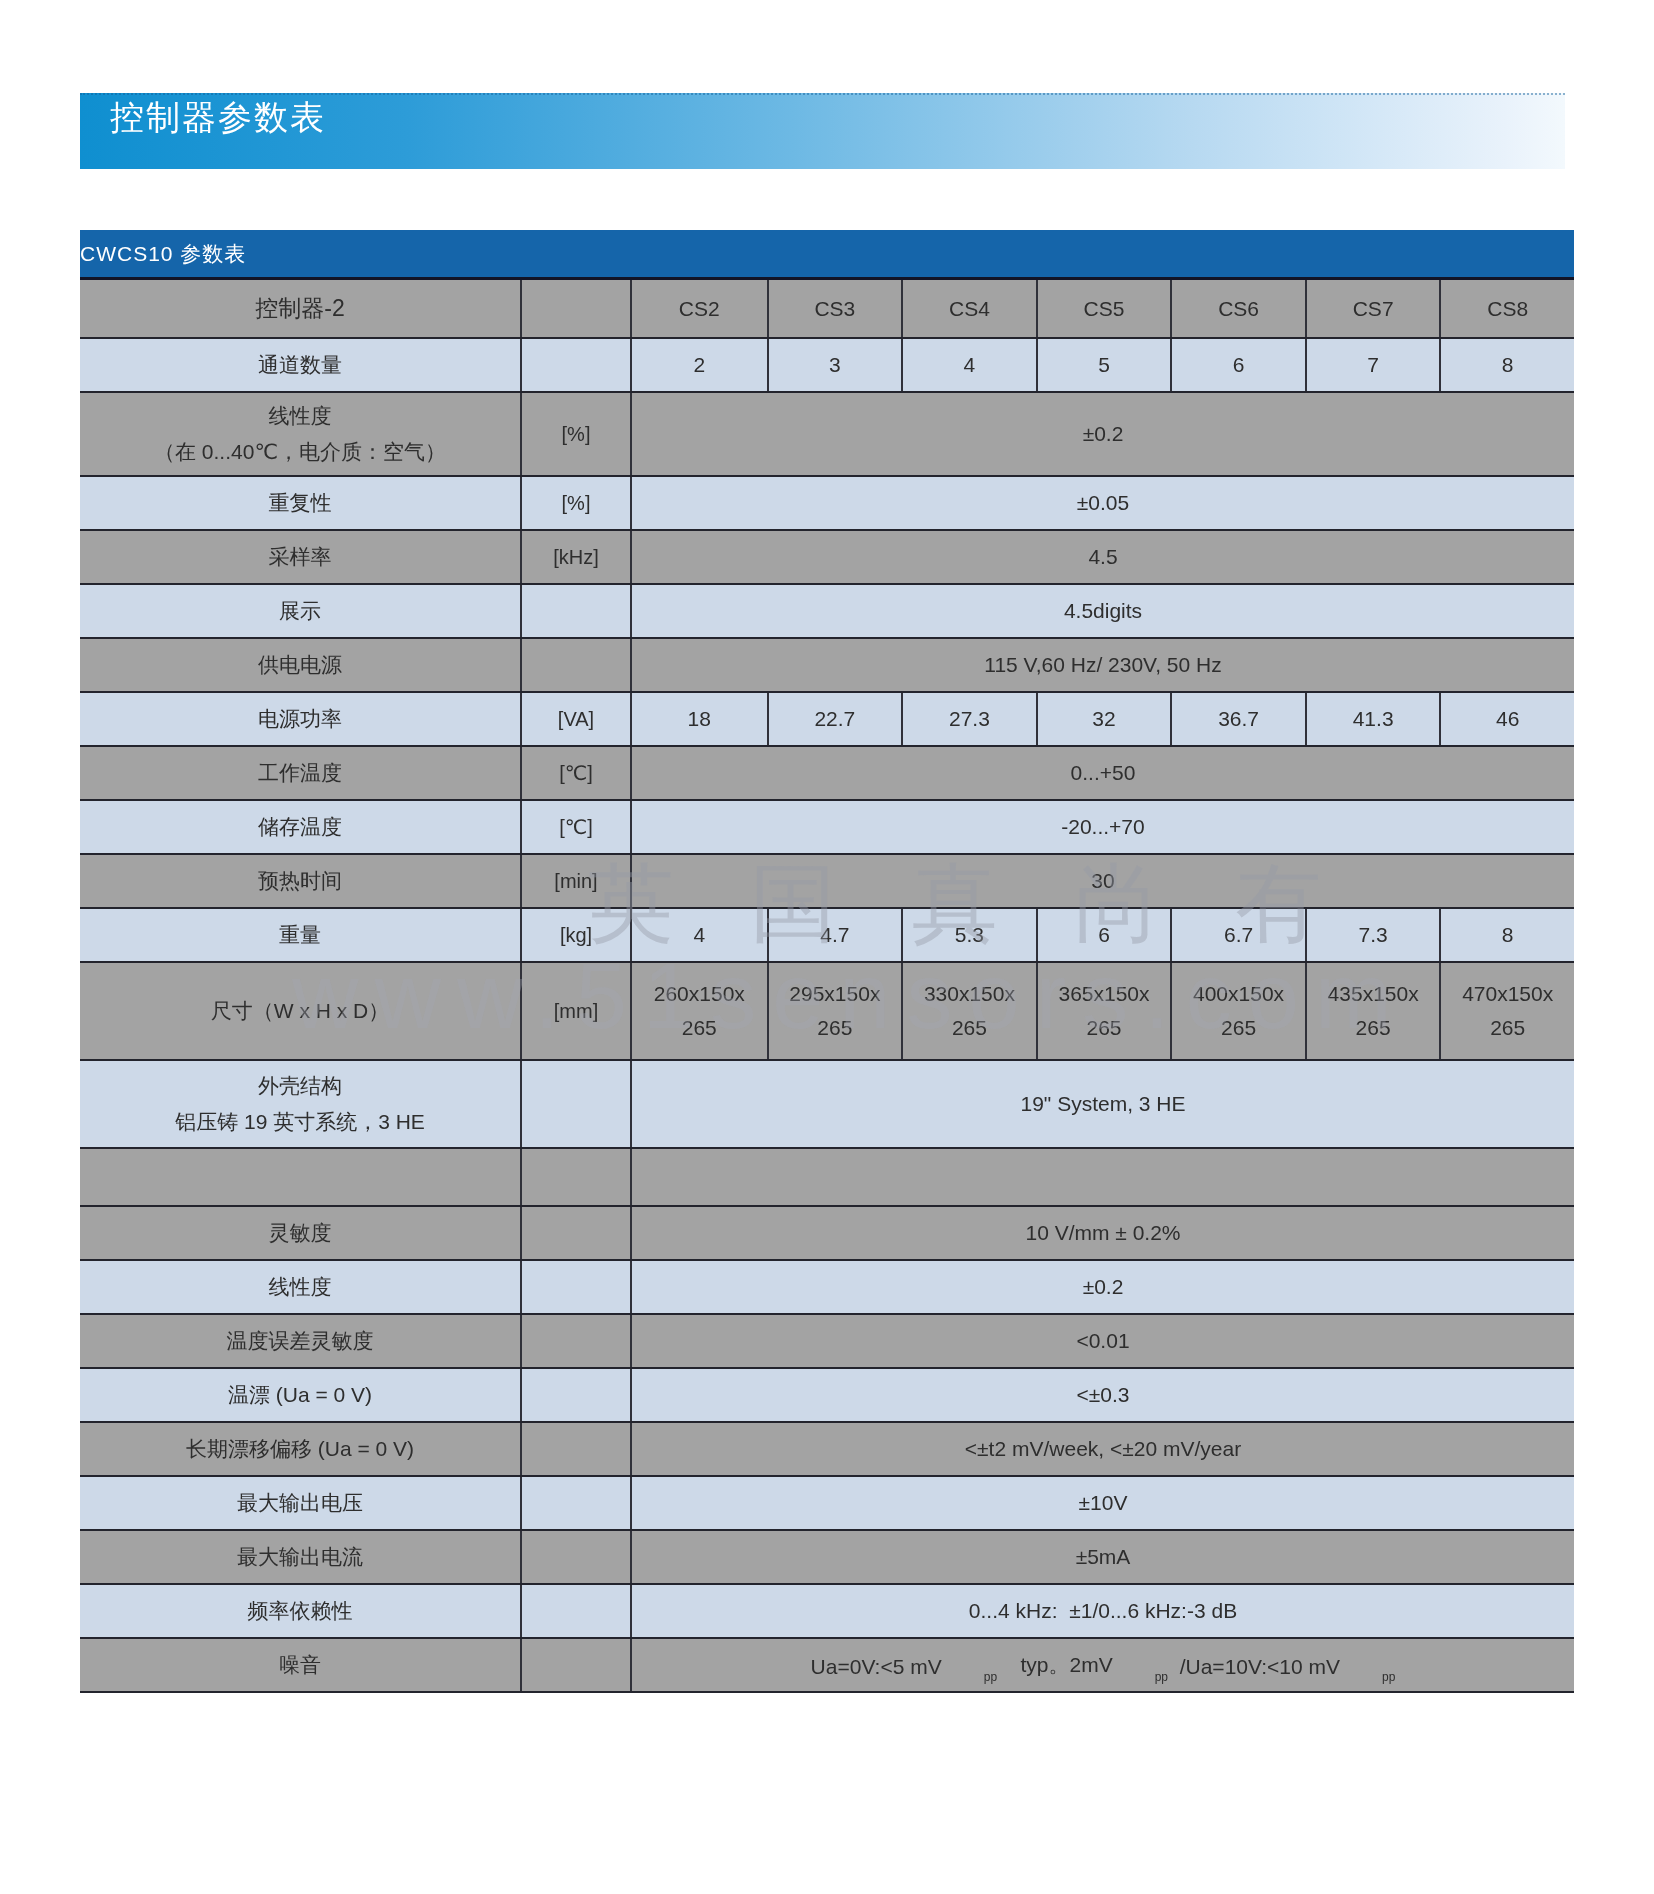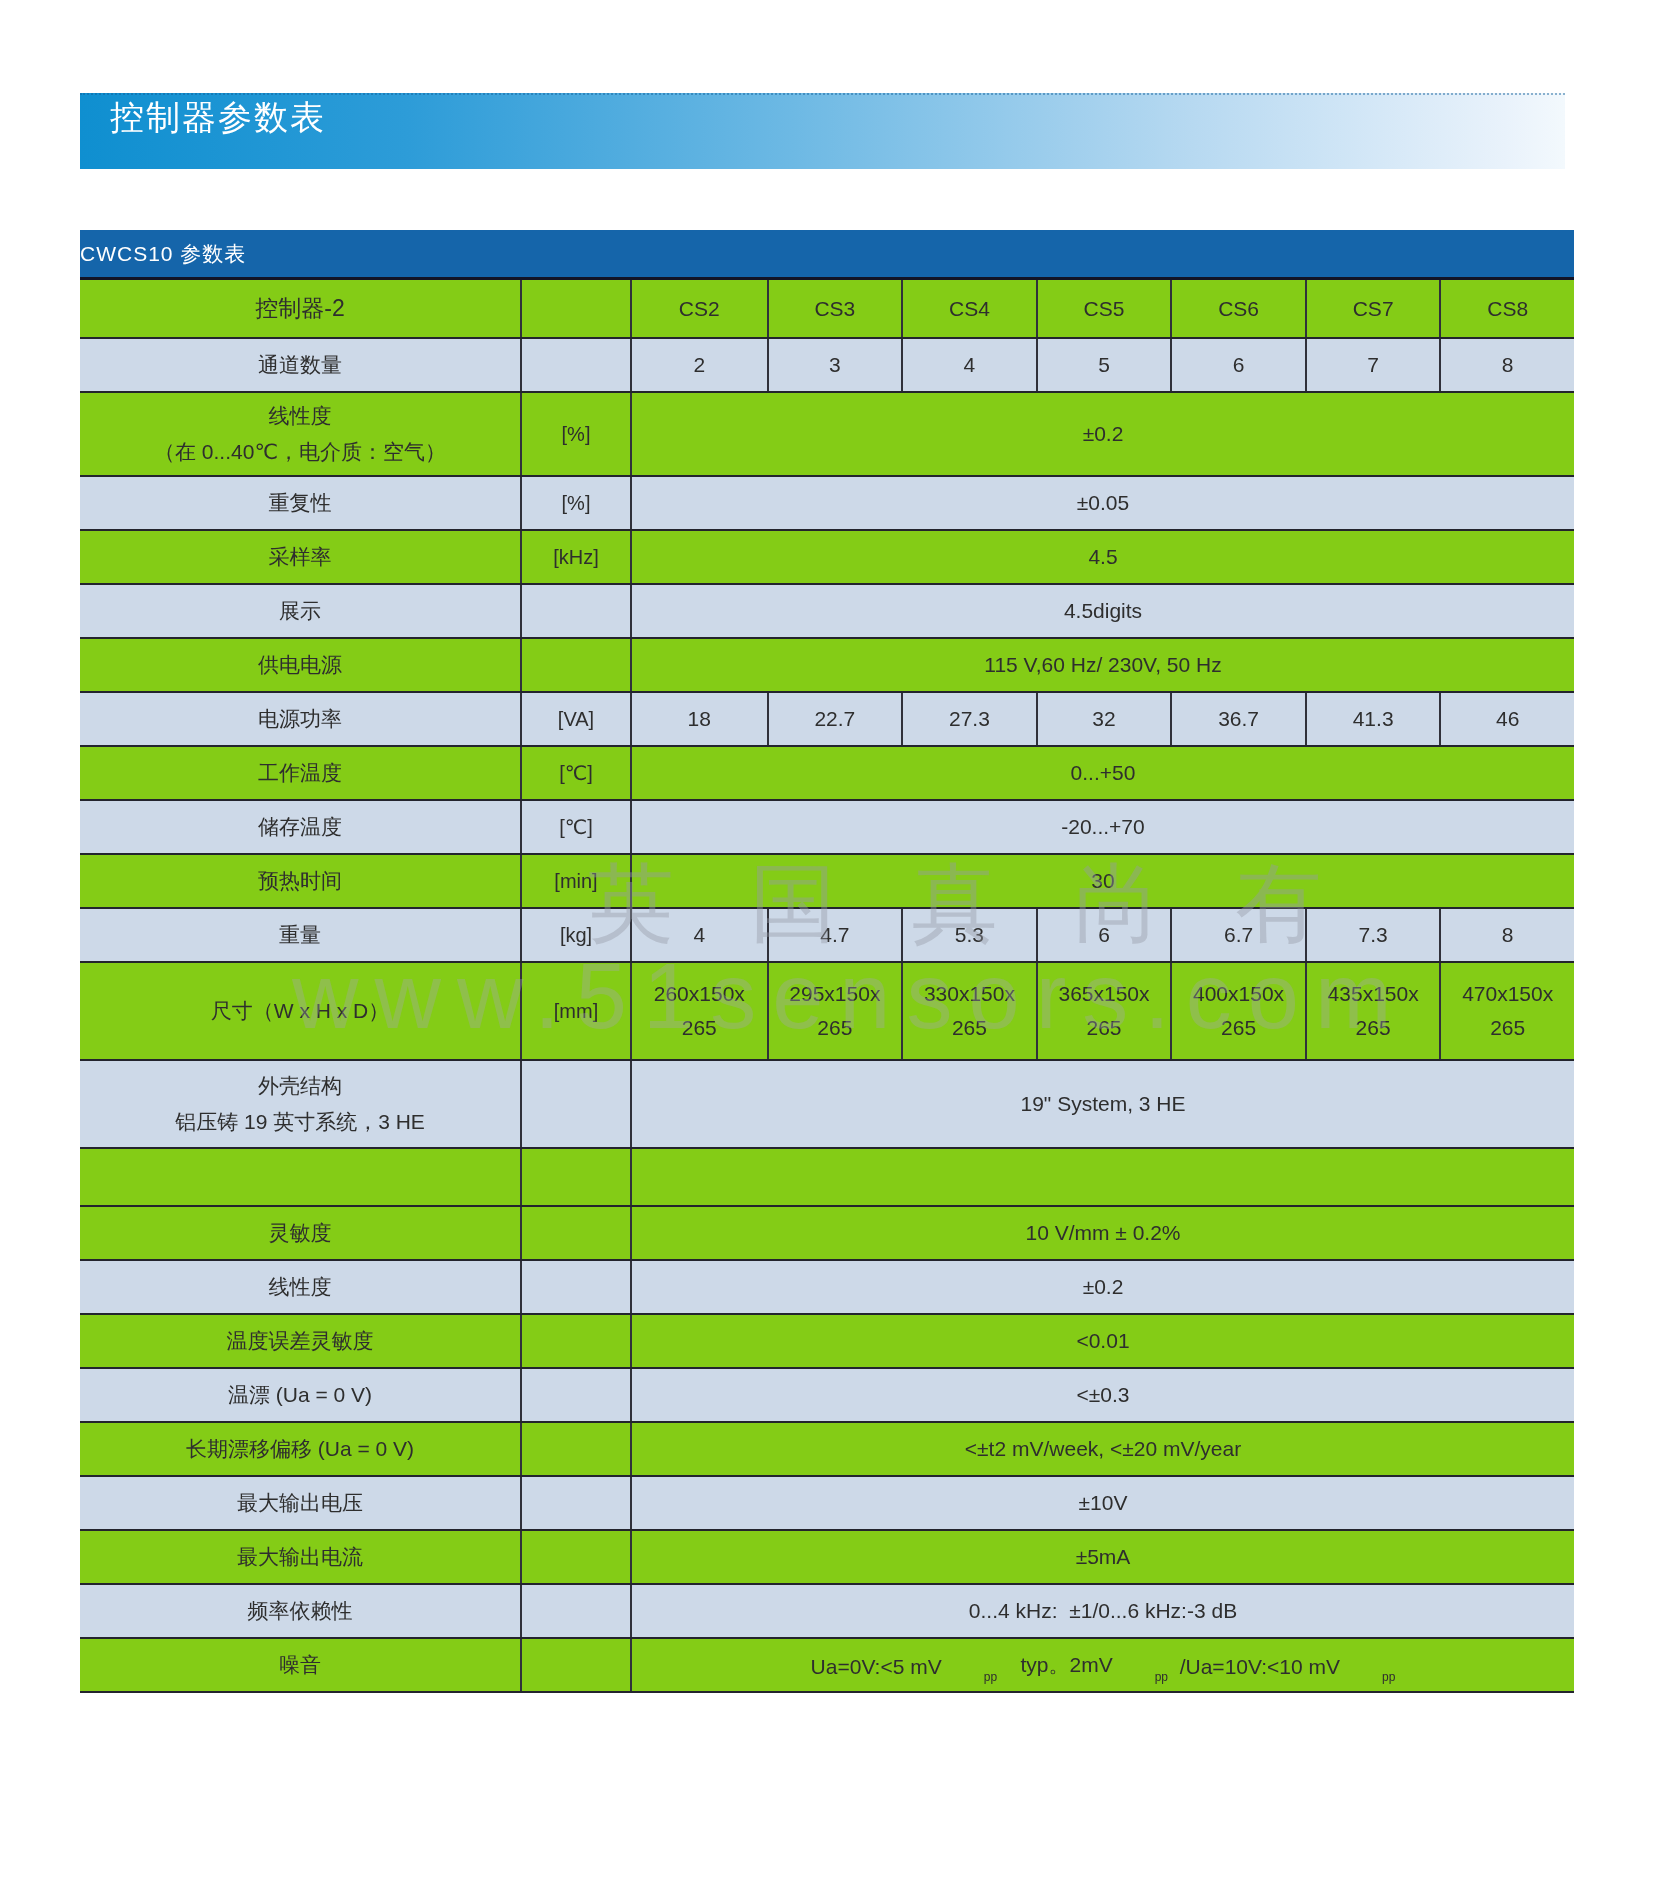--- a/index.html
+++ b/index.html
@@ -16,21 +16,21 @@
   
   .bar{position:absolute;left:80px;top:230px;width:1494px;height:47px;
     background:#1565aa;border-bottom:3px solid #121426;
     display:flex;align-items:center;}
   .bar .t{color:#ffffff;font-size:21px;letter-spacing:1px;}
 
   
   .tbl{position:absolute;left:80px;top:280px;width:1494px;}
   .row{display:grid;grid-template-columns:440px 112px repeat(7,1fr);
     height:54px;border-bottom:2px solid #23242d;box-sizing:border-box;
-    align-items:center;background:#84cc16;}
+    align-items:center;background:#a3a3a3;}
   .row.shade{background:#cdd9e8;}
   .h59{height:59px;} .h84{height:84px;} .h98{height:98px;} .h86{height:88px;} .h58{height:58px;}
   .c{height:100%;display:flex;flex-direction:column;align-items:center;justify-content:center;
      text-align:center;box-sizing:border-box;font-size:21px;white-space:pre-wrap;}
   .name{font-size:21px;}
   .name .l2{display:block;margin-top:8px;}
   .hdr-name{font-size:23px;}
   .unit{border-left:2px solid #30313a;border-right:2px solid #30313a;font-size:20px;}
   .v{border-left:2px solid #30313a;}
   .v:nth-child(3){border-left:none;}

